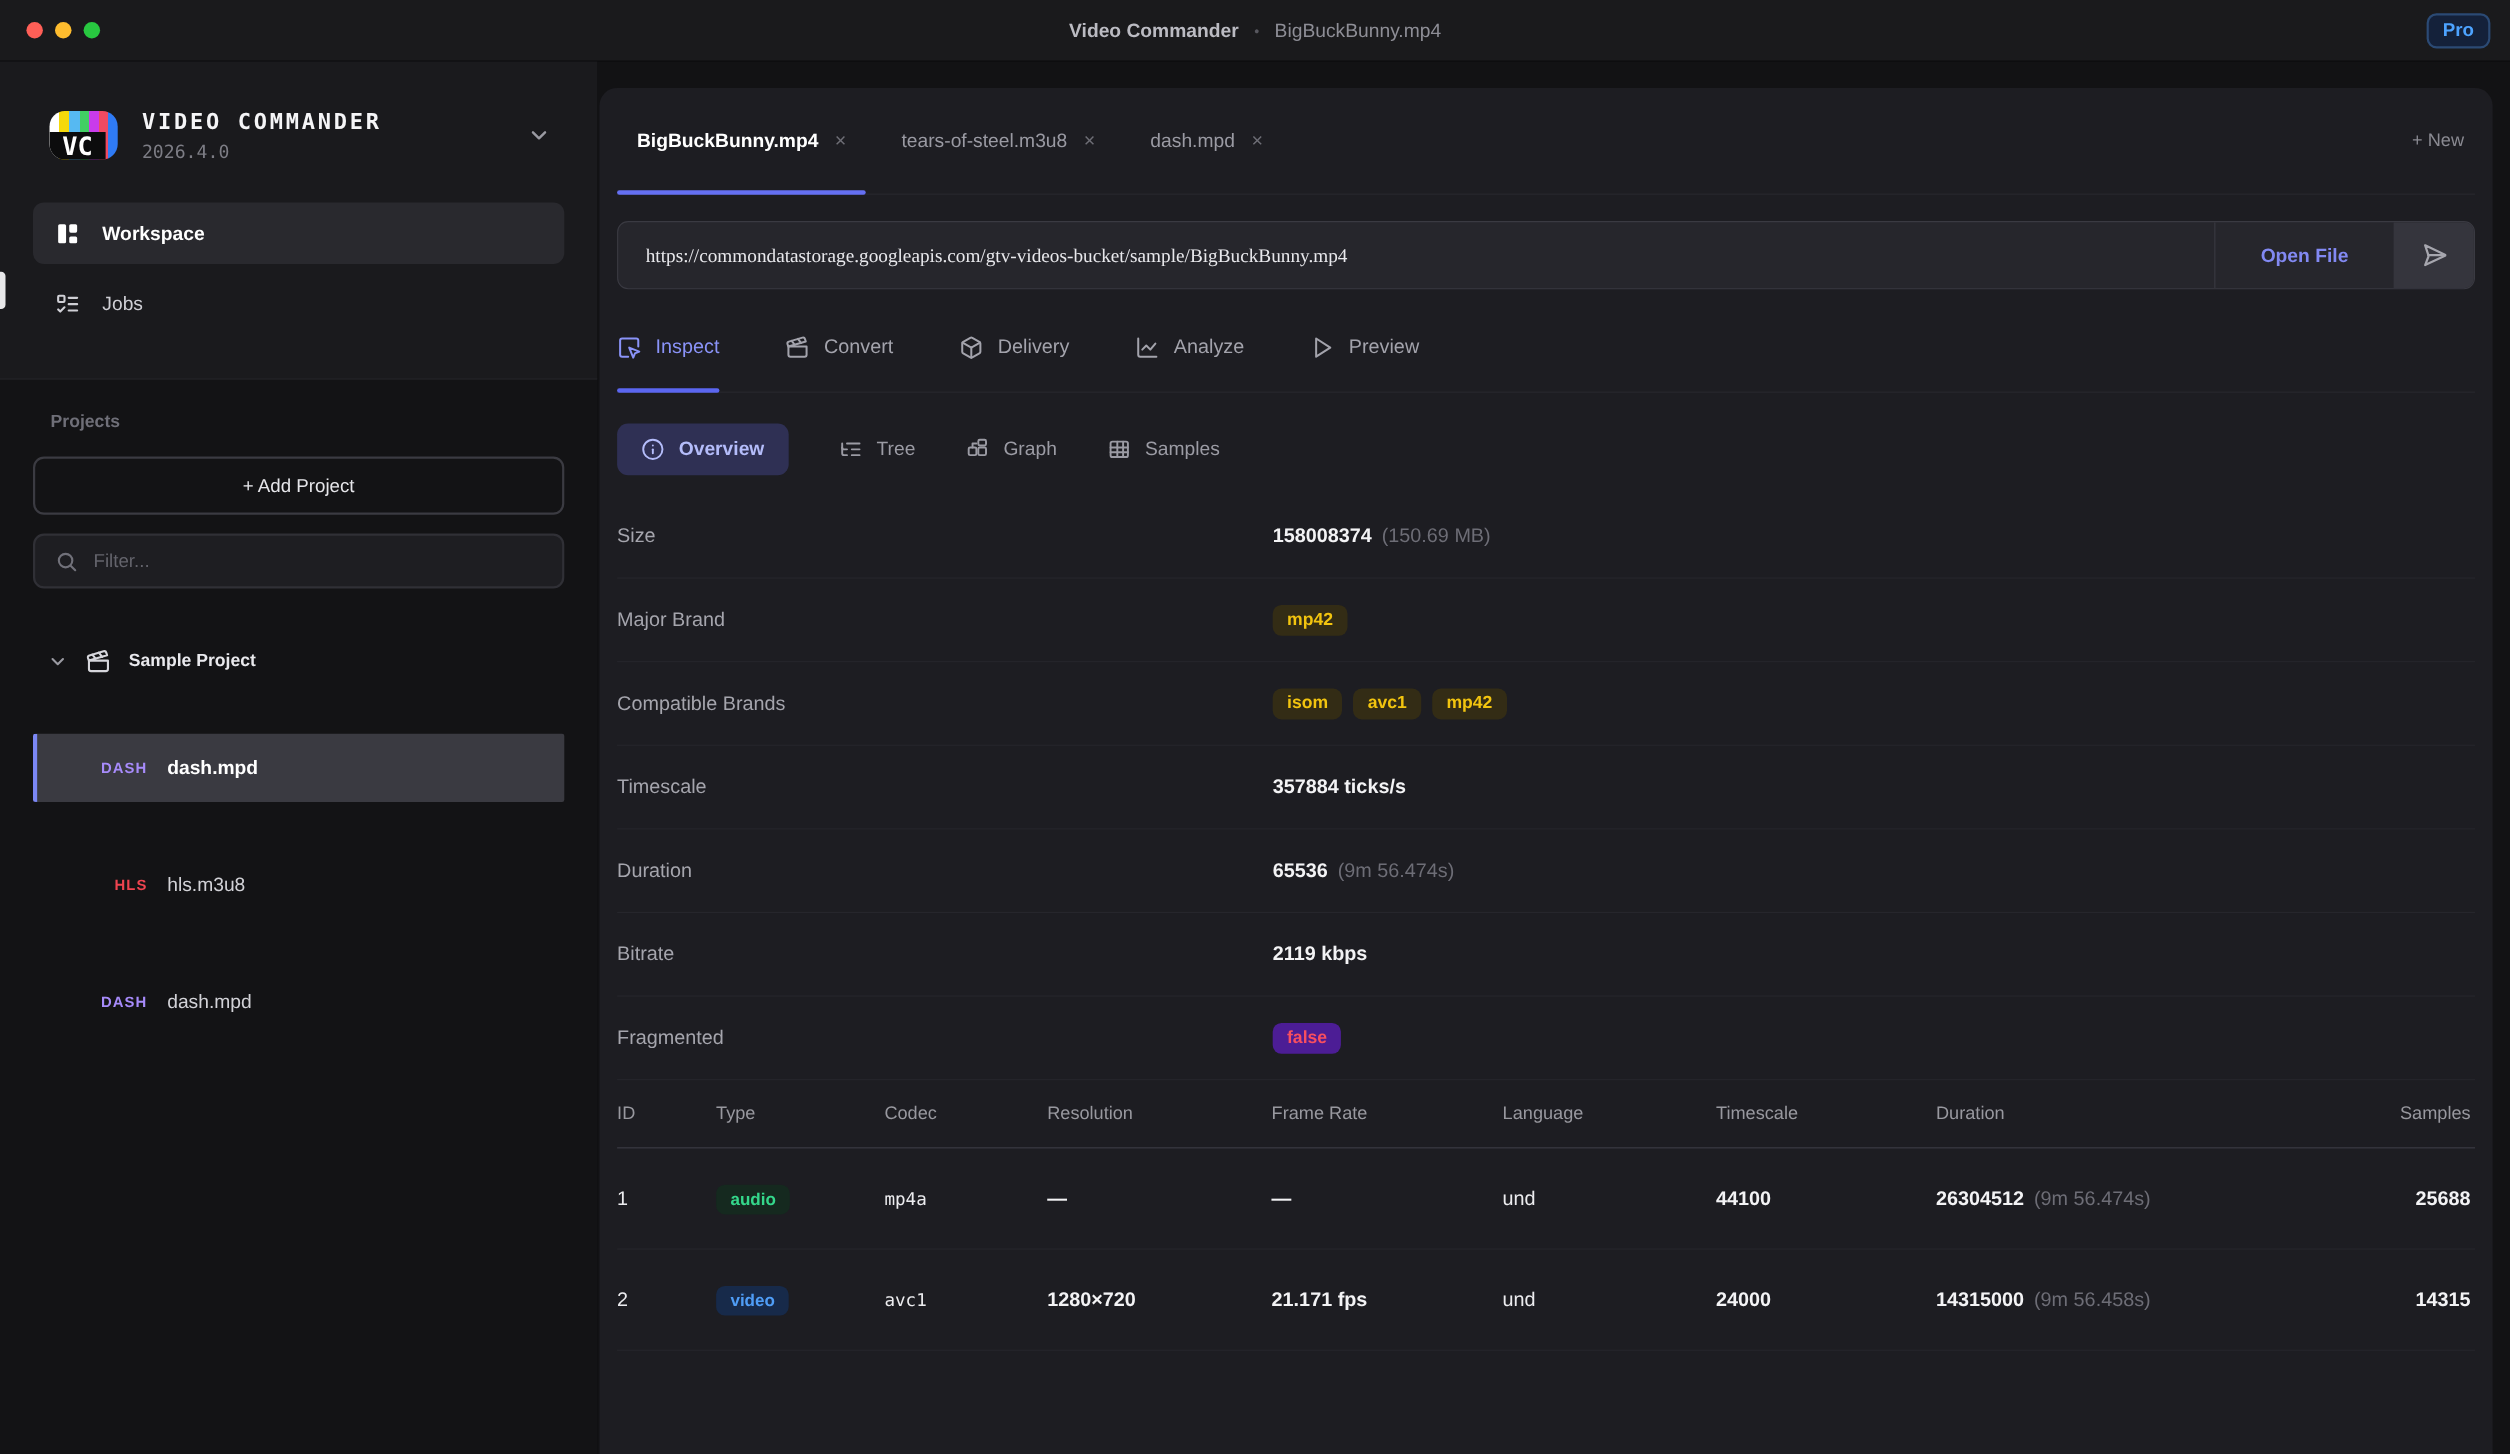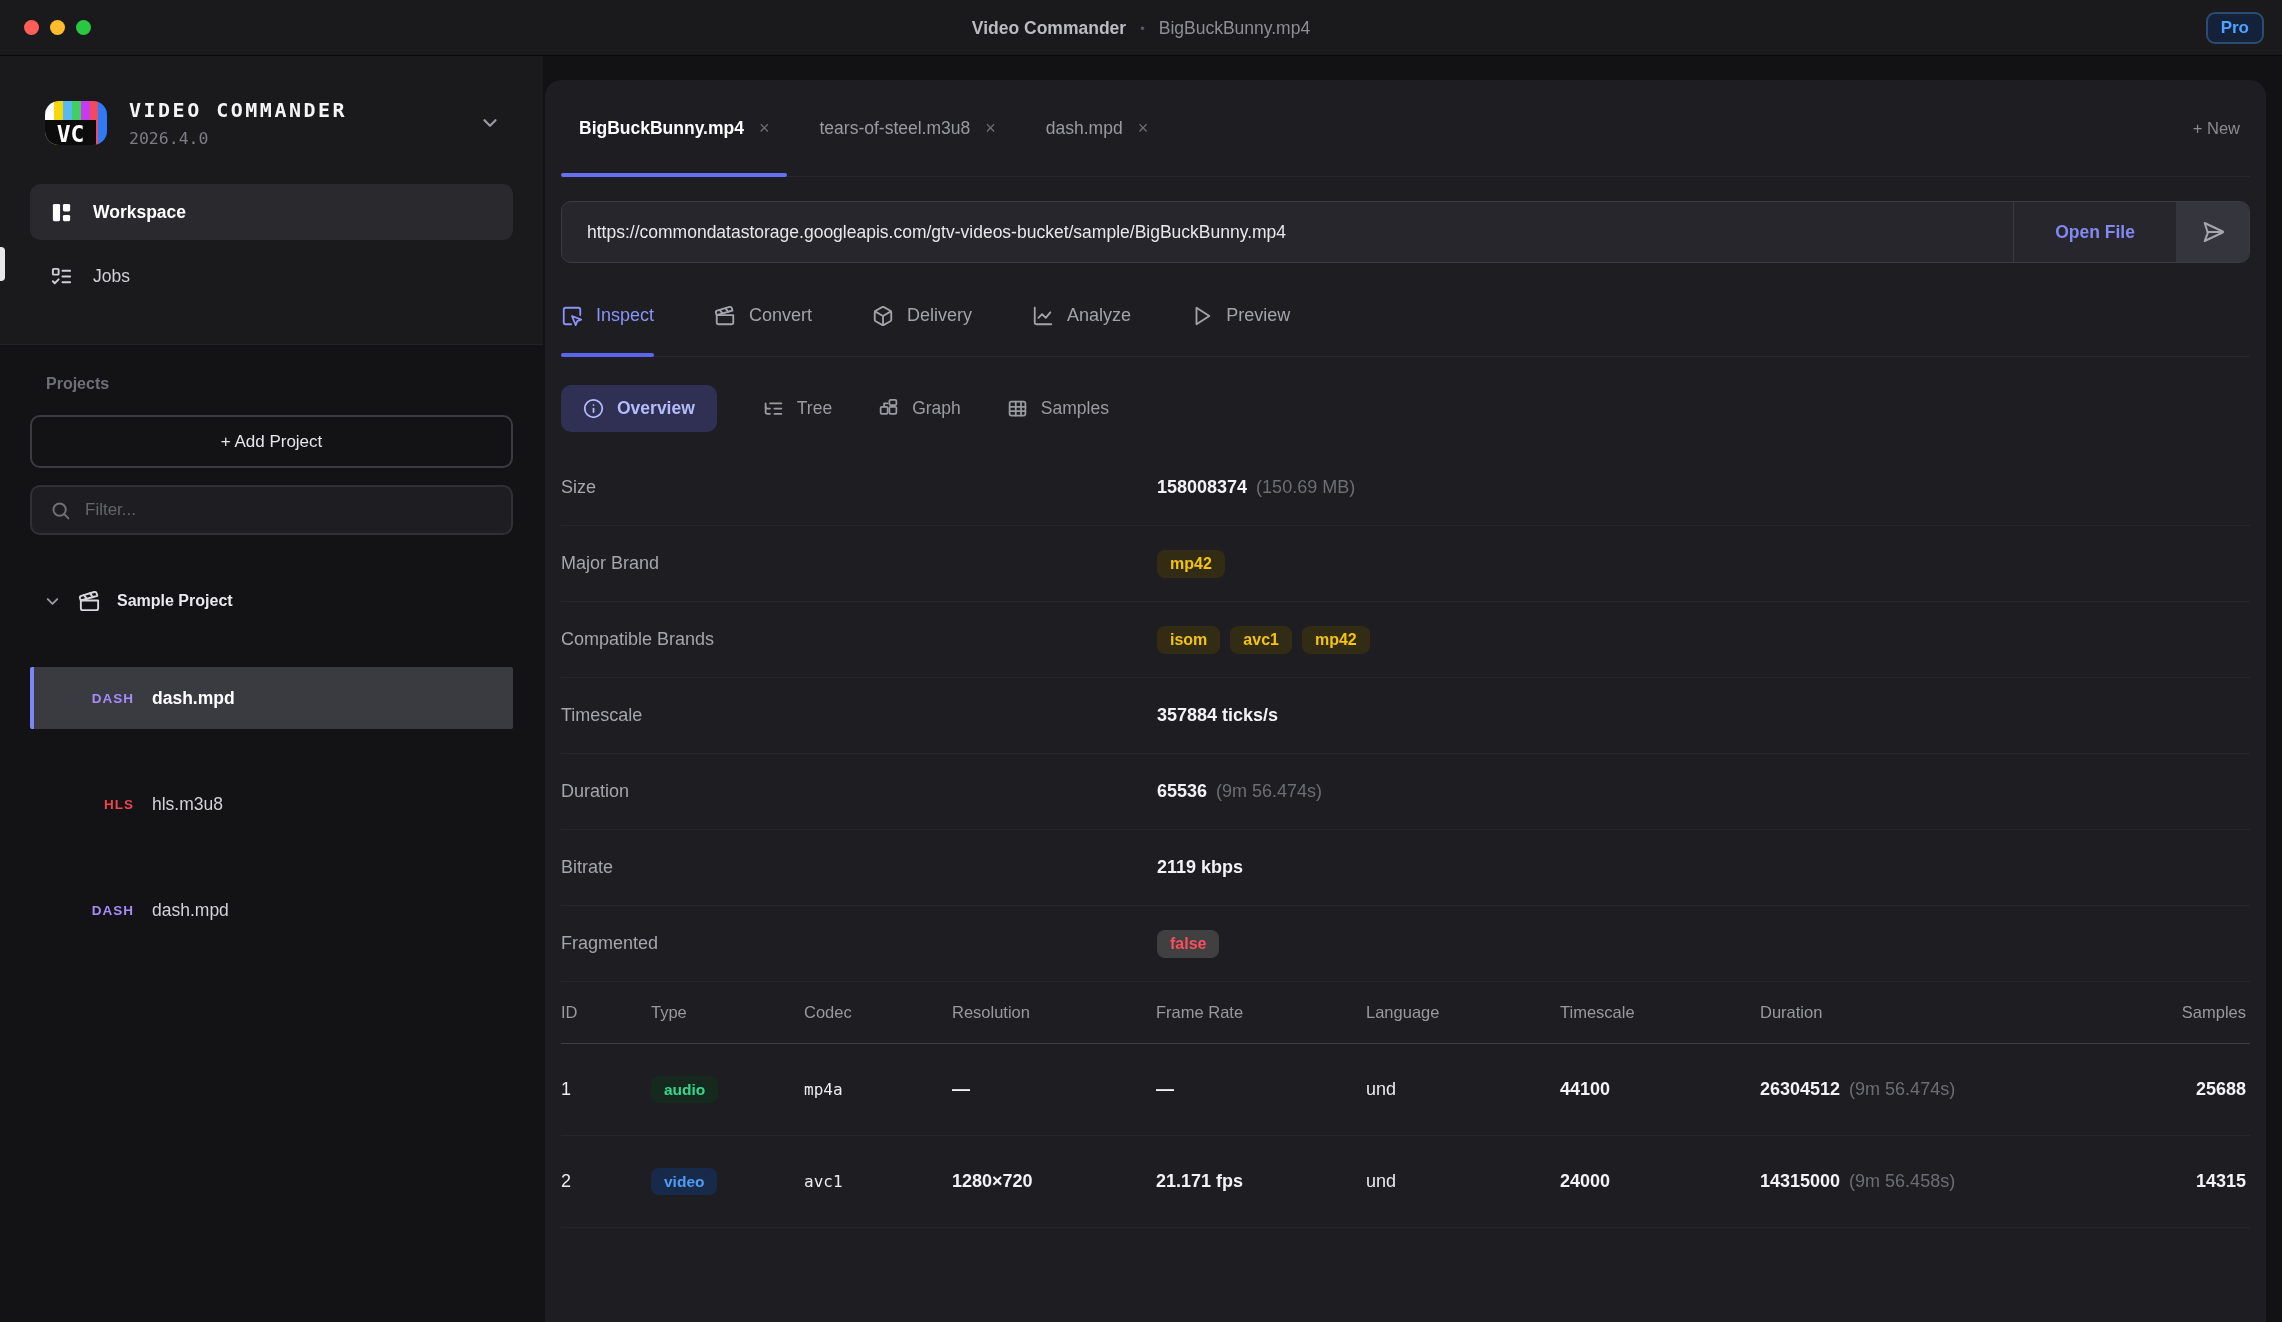--- a/index.html
+++ b/index.html
@@ -89,21 +89,21 @@
   .file-tab .tab-close { color:#6e6e76; font-size:18px; }
   .file-tab.active::after { content:""; position:absolute; left:0; right:0; bottom:-1px;
     height:4px; background:#6570f3; border-radius:2px; }
   .tabs-spacer { flex:1; }
   .new-tab { color:#8a8a92; font-size:16.5px; padding-right:10px; }
 
   .url-bar { margin-top:24px; height:62px; display:flex; align-items:stretch;
     border:1px solid #3a3a42; border-radius:10px; background:#26262c; overflow:hidden; }
   .url-input { flex:1; display:flex; align-items:center; padding-left:25px; }
   .url-input input { width:100%; background:transparent; border:none; outline:none;
-    color:#e8e8ec; font-size:17.5px; font-family:Liberation Sans, sans-serif; }
+    color:#e8e8ec; font-size:17.5px; font-family:Liberation Serif, serif; }
   .open-file { width:163px; flex:none; border-left:1px solid #3a3a42; display:flex;
     align-items:center; justify-content:center; color:#8289f2; font-size:17.5px; font-weight:600; }
   .send-btn { width:73px; flex:none; background:#35353d; display:flex; align-items:center;
     justify-content:center; color:#a6a6ae; }
 
   .mode-tabs { margin-top:12px; height:82px; display:flex; align-items:center; gap:60px;
     border-bottom:1px solid #28282e; }
   .mode-tab { position:relative; height:100%; display:flex; align-items:center; gap:13px;
     color:#a3a3ac; font-size:18px; font-weight:500; }
   .mode-tab.active { color:#8a93f8; }
@@ -115,21 +115,21 @@
   .view-tab.active { background:#2f3054; color:#b4bcfa; padding:13px 22px; border-radius:10px; font-weight:600; }
 
   .props { margin-top:18px; }
   .prop-row { height:76px; display:flex; align-items:center; border-bottom:1px solid #26262c; }
   .prop-label { width:596px; flex:none; color:#a5a5ad; font-size:18px; }
   .prop-value { font-size:18px; font-weight:700; color:#f3f3f5; }
   .muted { font-weight:400; color:#6d6d76; margin-left:9px; }
   .badge-row { display:flex; gap:10px; }
   .badge { padding:5px 13px; border-radius:8px; font-weight:700; font-size:16px; }
   .badge.yellow { color:#f2c40f; background:#332c15; }
-  .badge.red { color:#f84f5f; background:#404040; }
+  .badge.red { color:#f84f5f; background:#4c1d95; }
   .badge.green { color:#34d78b; background:#15291f; }
   .badge.blue { color:#4f9df6; background:#172a4a; }
 
   .trk-grid { display:grid; grid-template-columns:90px 153px 148px 204px 210px 194px 200px 400px 1fr;
     align-items:center; }
   .trk-header { height:62px; color:#98989f; font-size:16.5px; border-bottom:1px solid #3e3e46; }
   .trk-header .right, .trk-row .right { text-align:right; padding-right:4px; }
   .trk-row { height:92px; border-bottom:1px solid #26262c; font-size:18px; color:#ececef; }
   .trk-row .strong { font-weight:700; color:#f3f3f5; }
   .trk-row .mono { font-family:"DejaVu Sans Mono", monospace; font-size:16px; }

